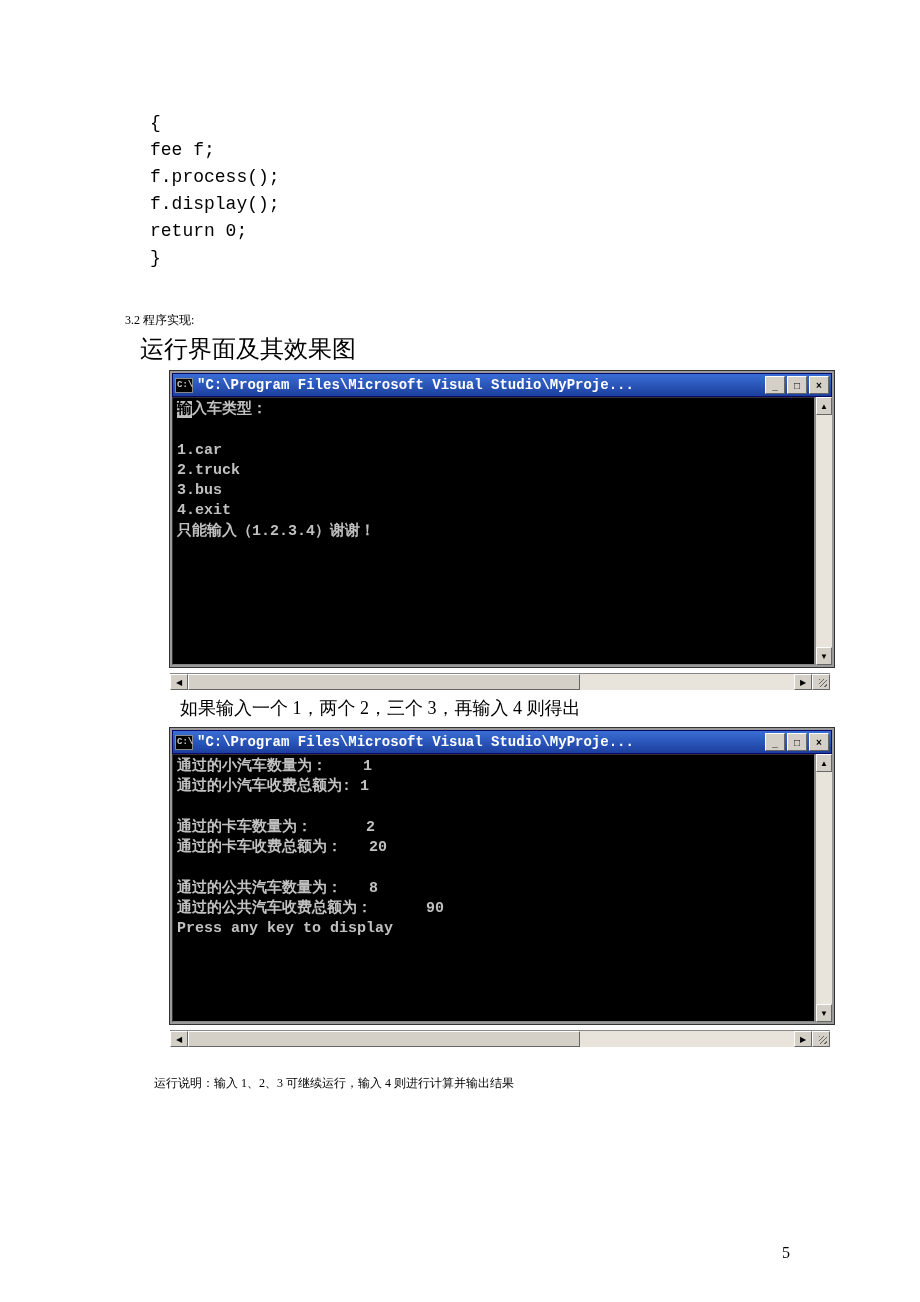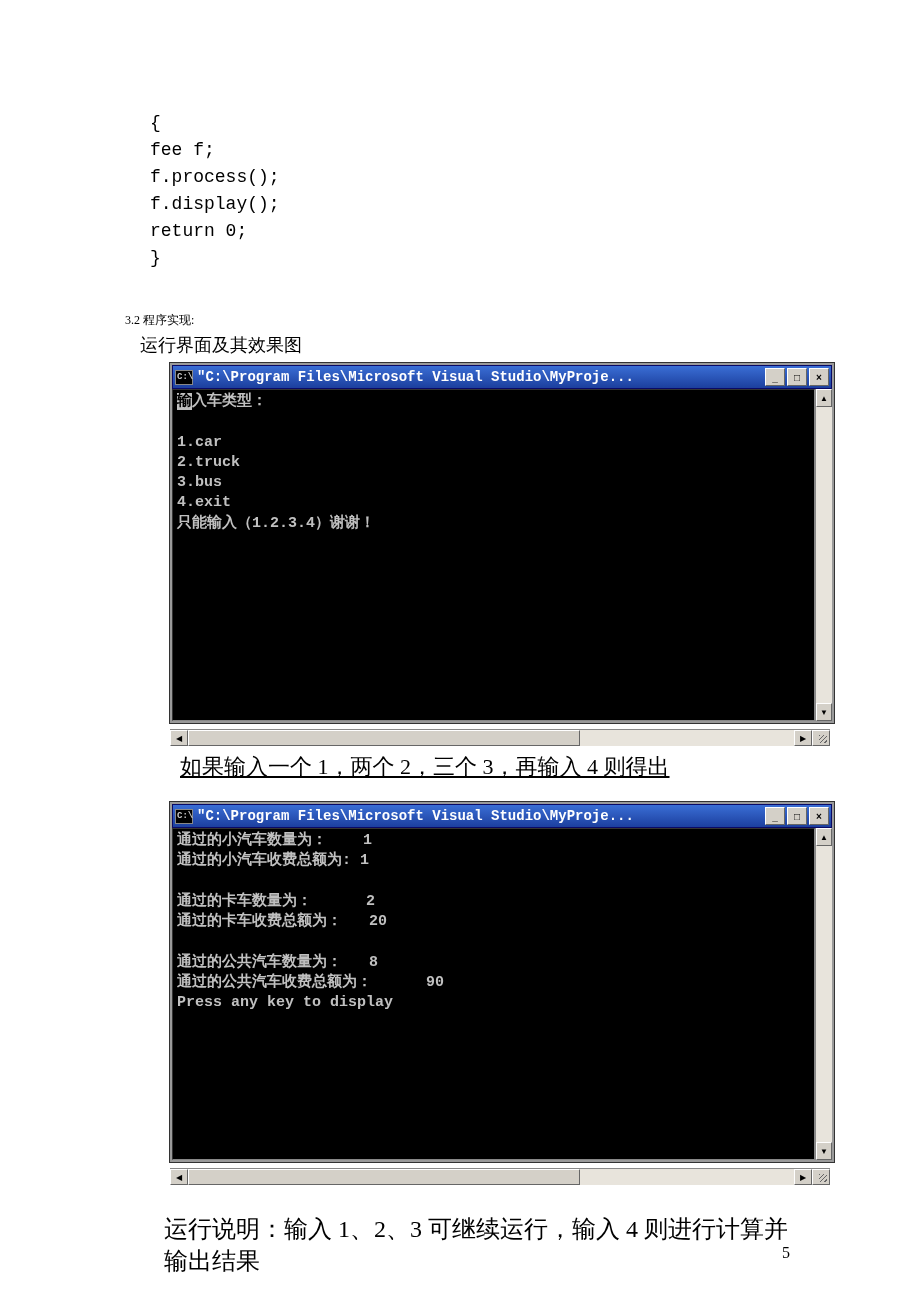--- a/index.html
+++ b/index.html
@@ -19,21 +19,21 @@
     line-height:1.5;
     margin-left:10px;
   }
   .section-h{
     font-size:12px;
     margin-top:40px;
     margin-bottom:4px;
     margin-left:-15px;
   }
   .subtext{
-    font-size:18px;
+    font-size:24px;
     margin-bottom:6px;
   }
   .console-window{
     width:660px;
     border:2px solid #9a9a9a;
     box-shadow:0 0 0 1px #333;
     margin-top:4px;
     margin-left:30px;
     margin-bottom:6px;
   }
@@ -81,21 +81,21 @@
     justify-content:center;
     font-size:10px;
     font-weight:bold;
     font-family:Arial,sans-serif;
   }
   .console-body{
     position:relative;
     background:#d4d0c8;
     padding:0;
     display:flex;
-    height:332px;
+    height:268px;
   }
   .black-area{
     flex:1;
     background:#000;
     color:#c0c0c0;
     font-family:"SimSun","Courier New",monospace;
     font-weight:bold;
     font-size:15px;
     line-height:1.35;
     padding:2px 2px 2px 4px;
@@ -152,30 +152,29 @@
     position:relative;
   }
   .grip::after{
     content:"";
     position:absolute;
     right:2px;bottom:2px;
     width:8px;height:8px;
     background:repeating-linear-gradient(135deg,#666 0 1px,transparent 1px 3px);
   }
   .midtext{
-    font-size:22px;
+    font-size:18px;
     margin-top:6px;
     margin-left:40px;
-    margin-bottom:20px;
-    text-decoration:underline;
+    margin-bottom:8px;
   }
   .note{
-    font-size:24px;
+    font-size:12px;
     margin-top:28px;
-    margin-left:24px;
+    margin-left:14px;
   }
   .h4{
     font-size:20px;
     font-weight:bold;
     margin-top:12px;
     margin-left:0;
     font-family:Arial,"SimHei","Microsoft YaHei",sans-serif;
   }
   .h4 .num{
     font-family:Arial,sans-serif;

